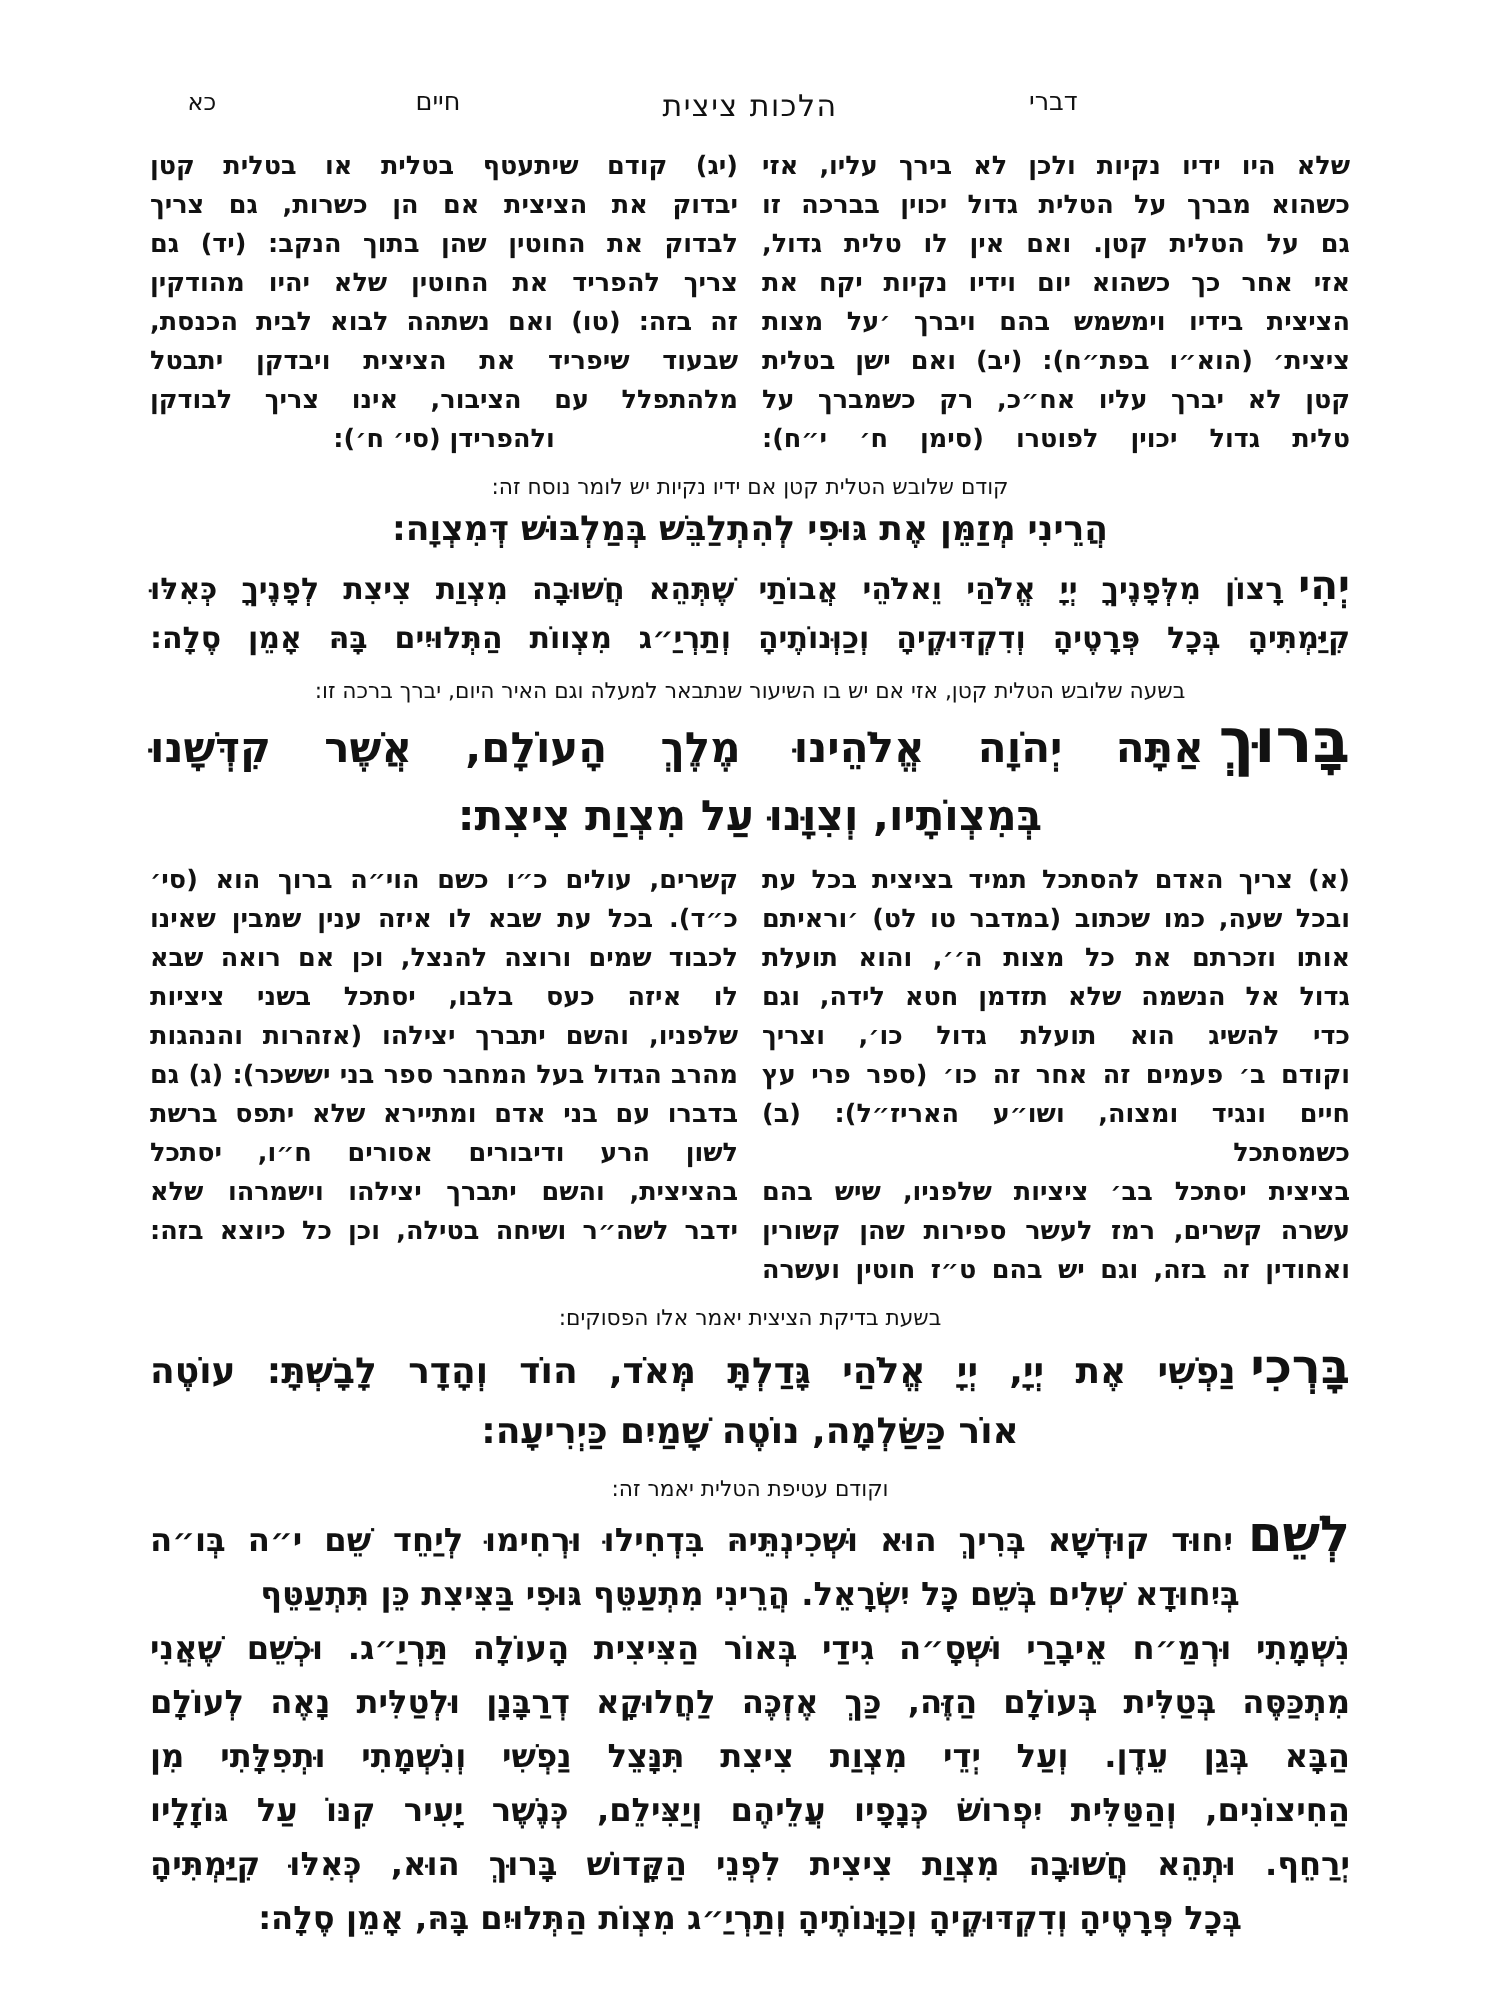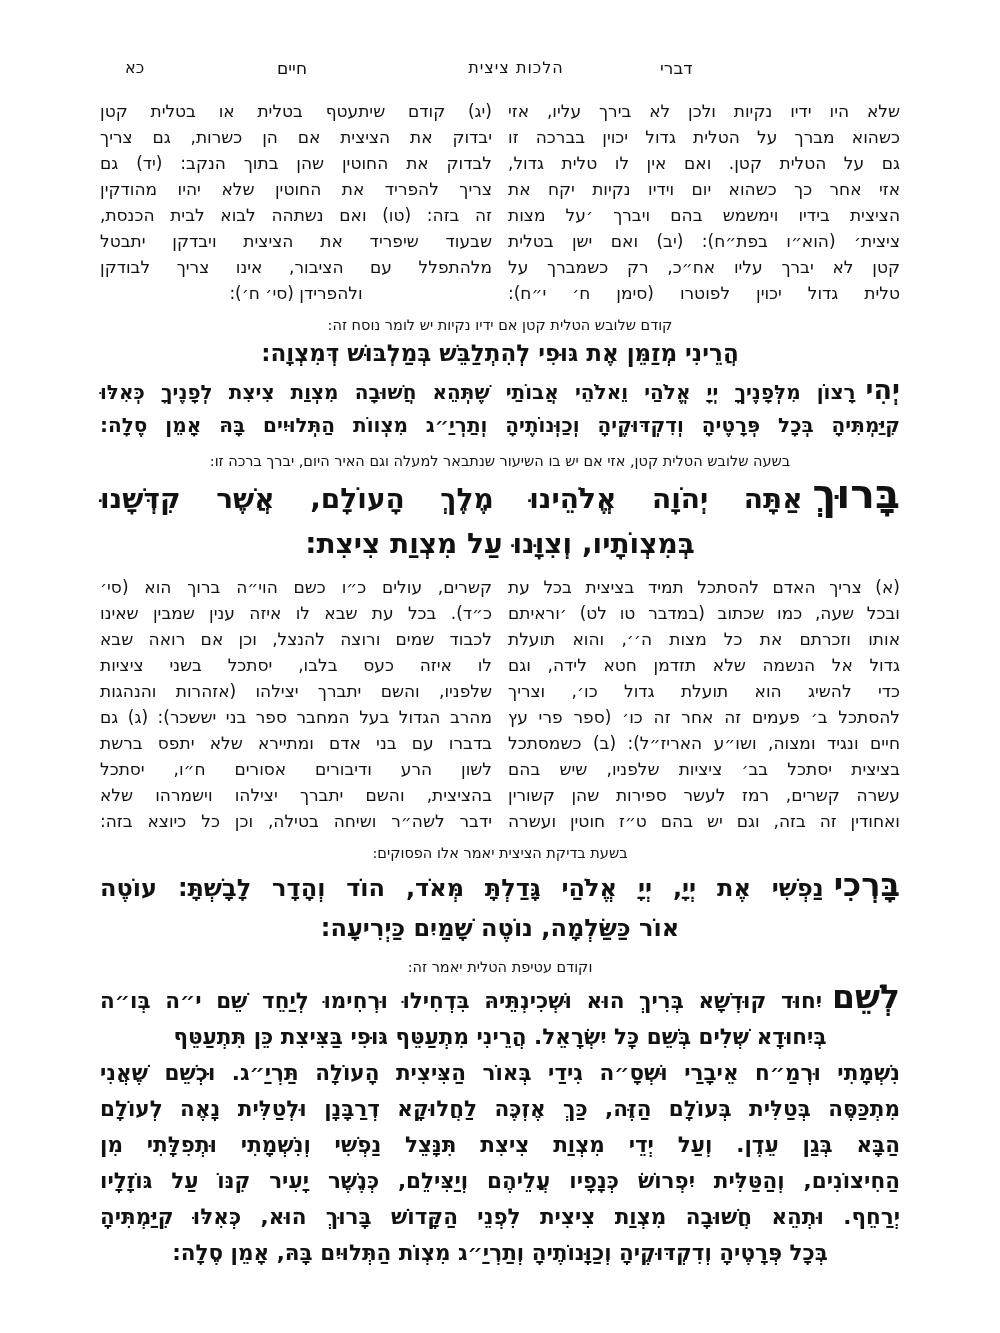--- a/index.html
+++ b/index.html
@@ -7,28 +7,28 @@
     width:1000px;height:1333px;overflow:hidden;
     font-family:"DejaVu Sans",sans-serif;
     color:#121212;direction:rtl;
     -webkit-font-smoothing:antialiased;
   }
   .page{padding:56px 100px 30px;box-sizing:border-box;width:1000px;height:1333px;}
 
   
   .header{position:relative;height:32px;margin-bottom:10px;}
   .h-item{position:absolute;top:2px;font-weight:normal;font-size:17px;}
-  .h-center{left:50%;transform:translateX(-50%);font-size:16px;letter-spacing:1px;margin-left:16px;}
-  .h-right{left:560px;}
+  .h-center{left:50%;transform:translateX(-50%);font-size:20px;letter-spacing:1px;}
+  .h-right{left:586px;}
   .h-left{left:177px;}
   .h-page{left:25px;font-size:16px;}
 
   
   .cols{display:flex;gap:16px;margin-bottom:4px;}
-  .col{flex:1;font-size:17px;line-height:26px;min-width:0;}
+  .col{flex:1;font-size:17px;line-height:26px;min-width:0;font-weight:bold;}
   .col-line{text-align:justify;text-align-last:justify;}
   .top-left .col-line:last-child{text-align:center;text-align-last:center;}
 
   
   .instr{text-align:center;font-size:14.5px;line-height:20px;margin:9px 0 5px;}
 
   
   .declaration{text-align:center;font-size:23px;font-weight:bold;margin:2px 0 10px;}
 
   
@@ -107,21 +107,21 @@
       </div>
   </div>
 
   <div class="cols">
     <div class="col mid-right">
         <div class="col-line">(א) צריך האדם להסתכל תמיד בציצית בכל עת</div>
         <div class="col-line">ובכל שעה, כמו שכתוב (במדבר טו לט) ׳וראיתם</div>
         <div class="col-line">אותו וזכרתם את כל מצות ה׳׳, והוא תועלת</div>
         <div class="col-line">גדול אל הנשמה שלא תזדמן חטא לידה, וגם</div>
         <div class="col-line">כדי להשיג הוא תועלת גדול כו׳, וצריך</div>
-        <div class="col-line">להסתכל ב׳ פעמים זה אחר זה כו׳ (ספר פרי עץ</div>
+        <div class="col-line">וקודם ב׳ פעמים זה אחר זה כו׳ (ספר פרי עץ</div>
         <div class="col-line">חיים ונגיד ומצוה, ושו״ע האריז״ל): (ב) כשמסתכל</div>
         <div class="col-line">בציצית יסתכל בב׳ ציציות שלפניו, שיש בהם</div>
         <div class="col-line">עשרה קשרים, רמז לעשר ספירות שהן קשורין</div>
         <div class="col-line">ואחודין זה בזה, וגם יש בהם ט״ז חוטין ועשרה</div>
       </div>
     <div class="col mid-left">
         <div class="col-line">קשרים, עולים כ״ו כשם הוי״ה ברוך הוא (סי׳</div>
         <div class="col-line">כ״ד). בכל עת שבא לו איזה ענין שמבין שאינו</div>
         <div class="col-line">לכבוד שמים ורוצה להנצל, וכן אם רואה שבא</div>
         <div class="col-line">לו איזה כעס בלבו, יסתכל בשני ציציות</div>

